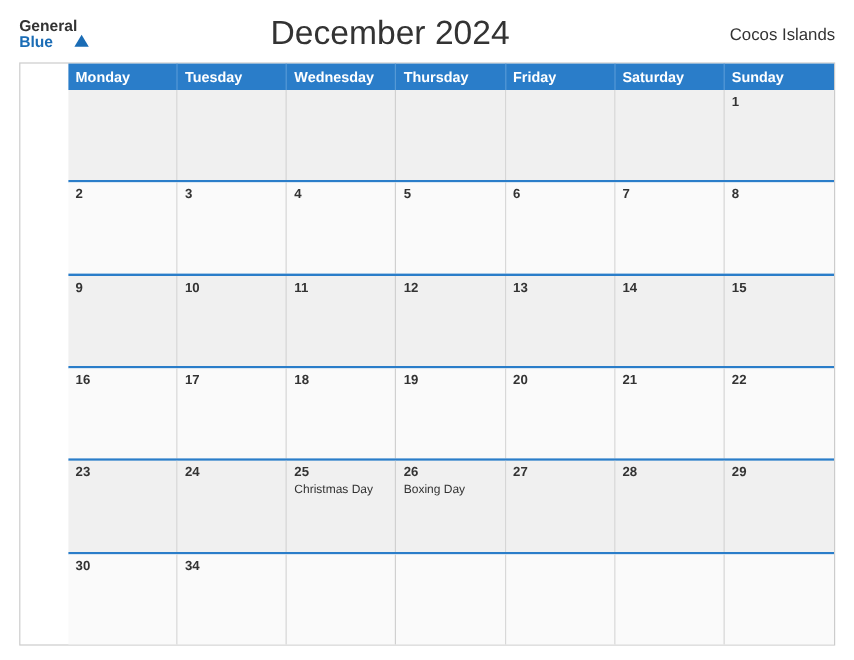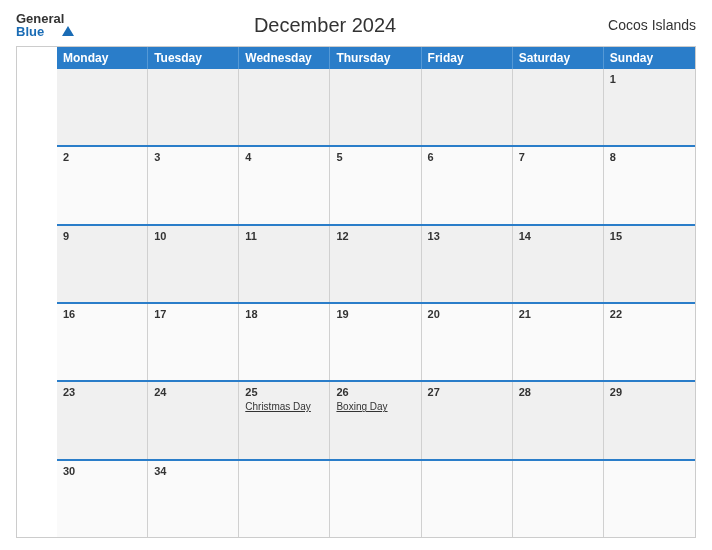--- a/index.html
+++ b/index.html
@@ -49,21 +49,21 @@
       width: 0;
       height: 0;
       border-left: 6px solid transparent;
       border-right: 6px solid transparent;
       border-bottom: 10px solid #1a6cb5;
       display: inline-block;
       margin-left: 2px;
       margin-bottom: 1px;
     }
     .title {
-      font-size: 20px;
+      font-size: 28px;
       color: #333;
       font-weight: normal;
       text-align: center;
       flex: 1;
     }
     .region {
       font-size: 14px;
       color: #333;
       text-align: right;
       min-width: 120px;
@@ -127,21 +127,20 @@
       color: #333;
       font-weight: bold;
       display: block;
       margin-bottom: 2px;
     }
     .event-text {
       font-size: 10px;
       color: #333;
       display: block;
       line-height: 1.3;
-      text-decoration: underline;
     }
     .empty-cell {
       background: #fff;
     }
     
     .week-row .day-cell {
       background: #f5f5f5;
     }
     .week-row:nth-child(odd) .day-cell {
       background: #f0f0f0;

